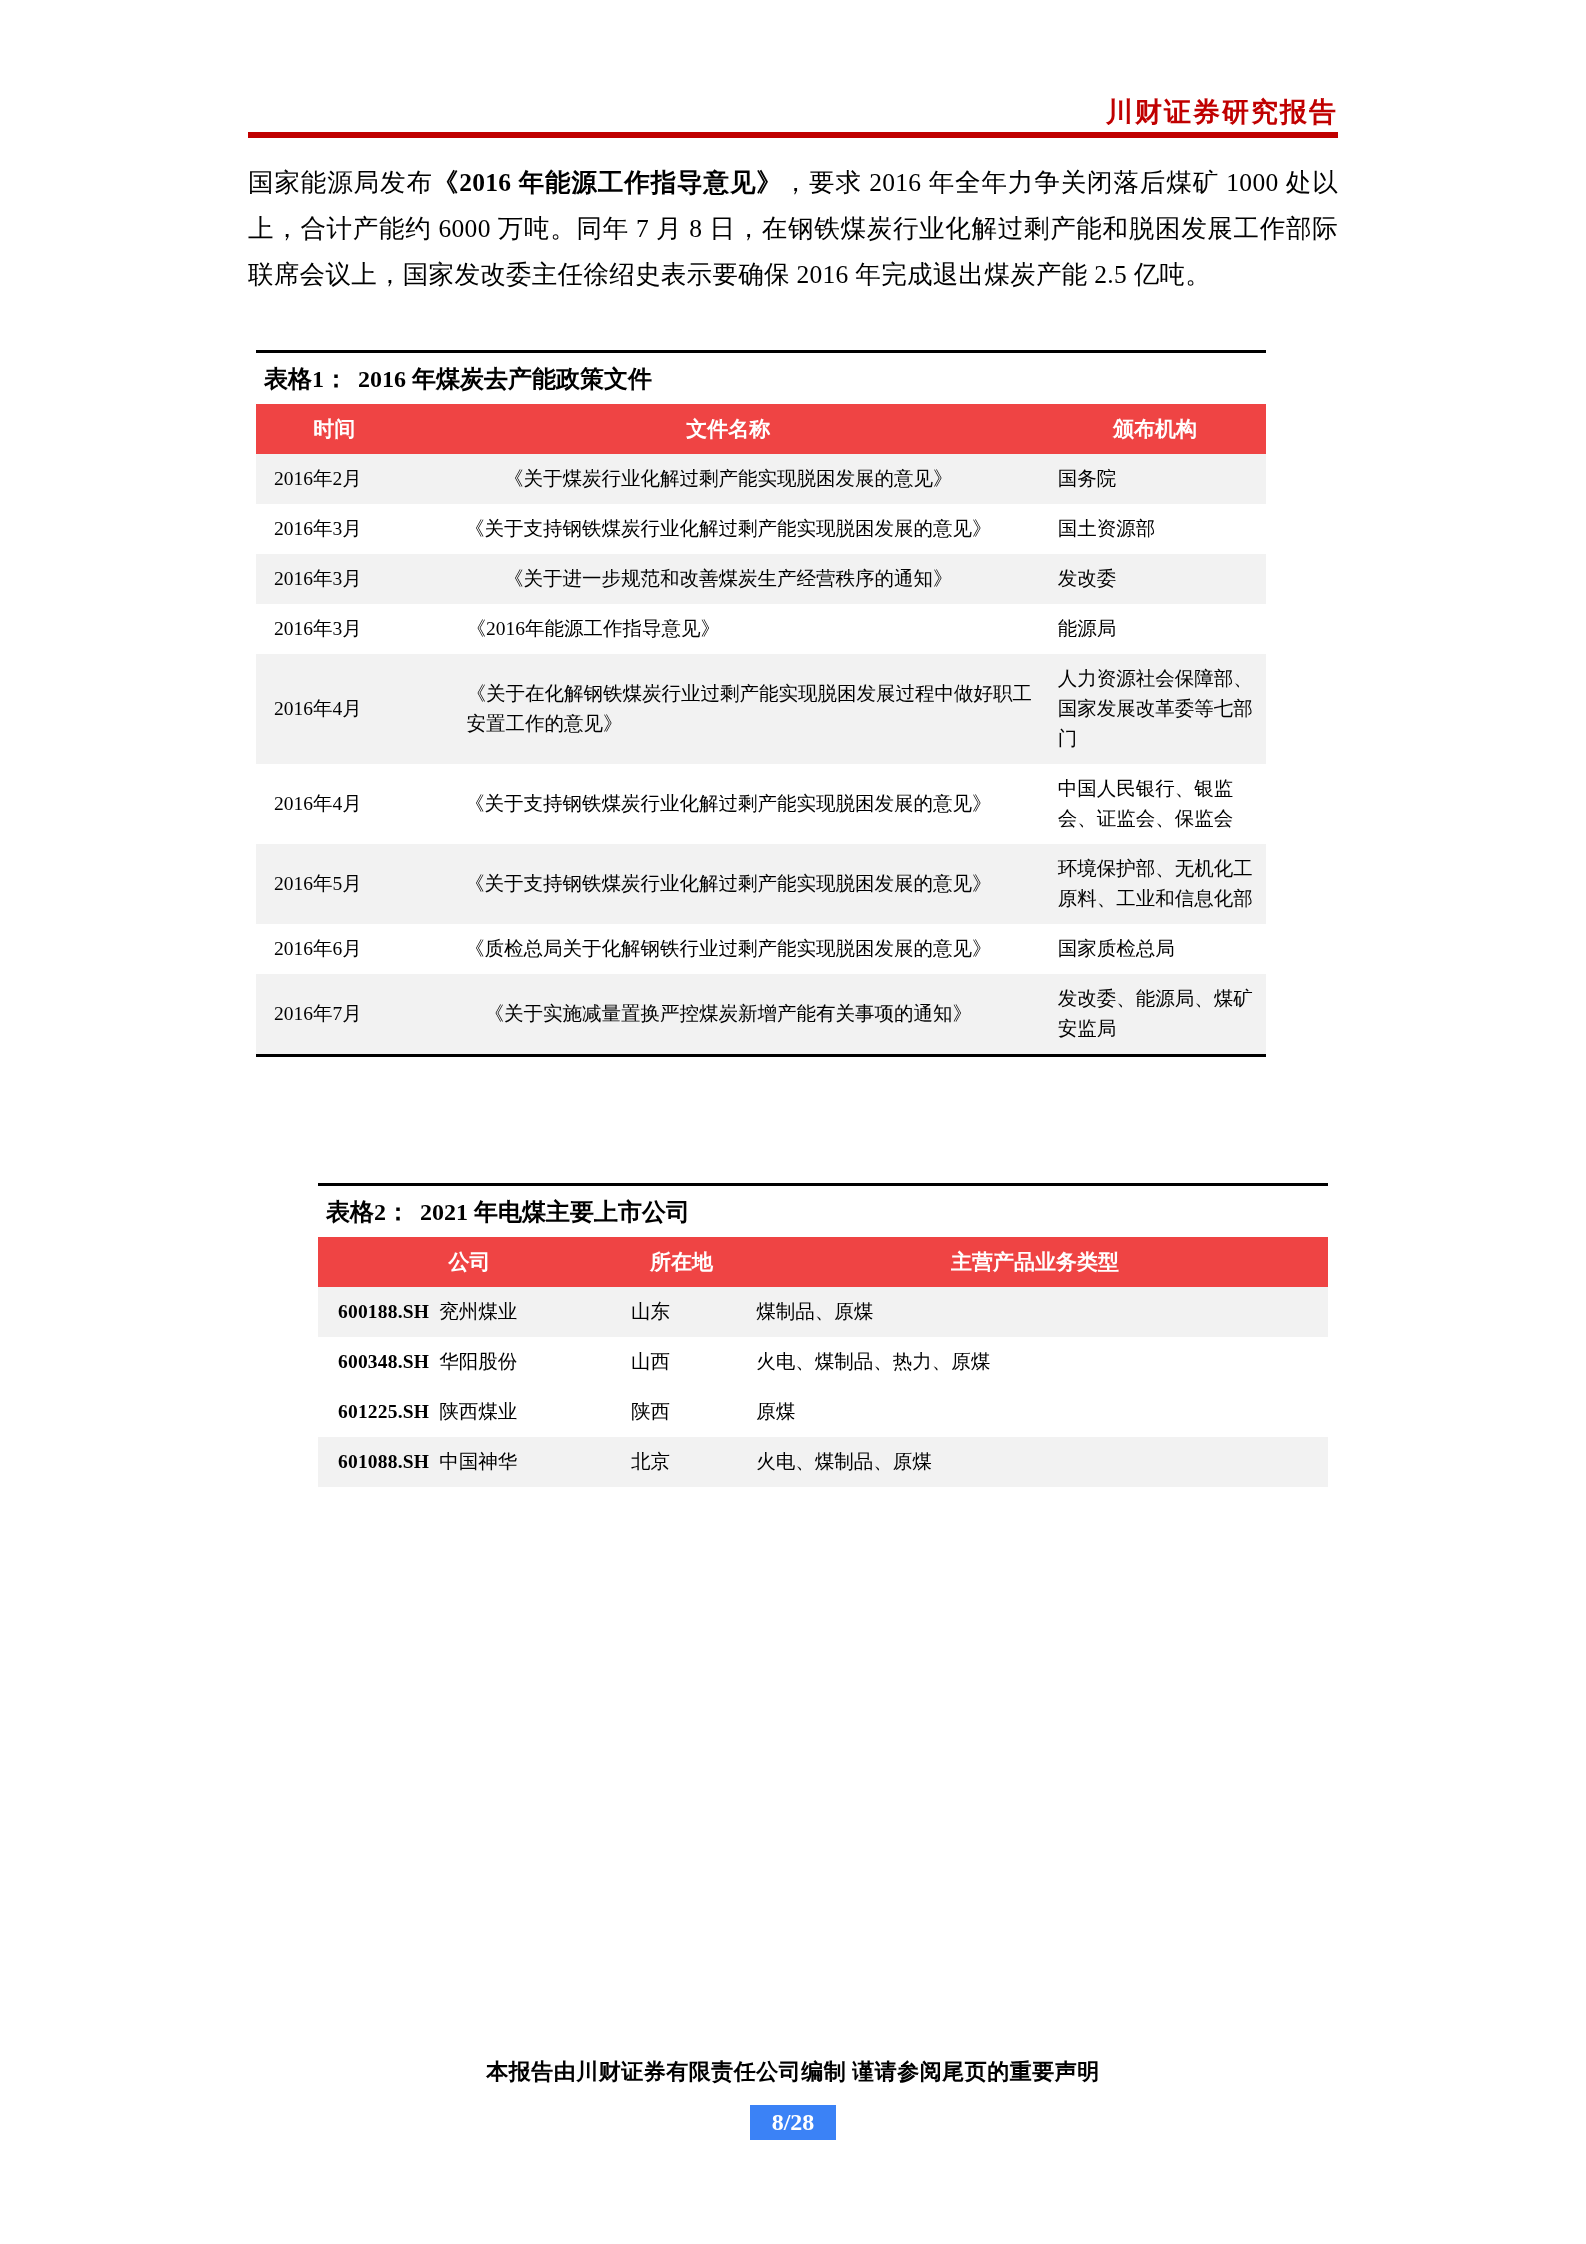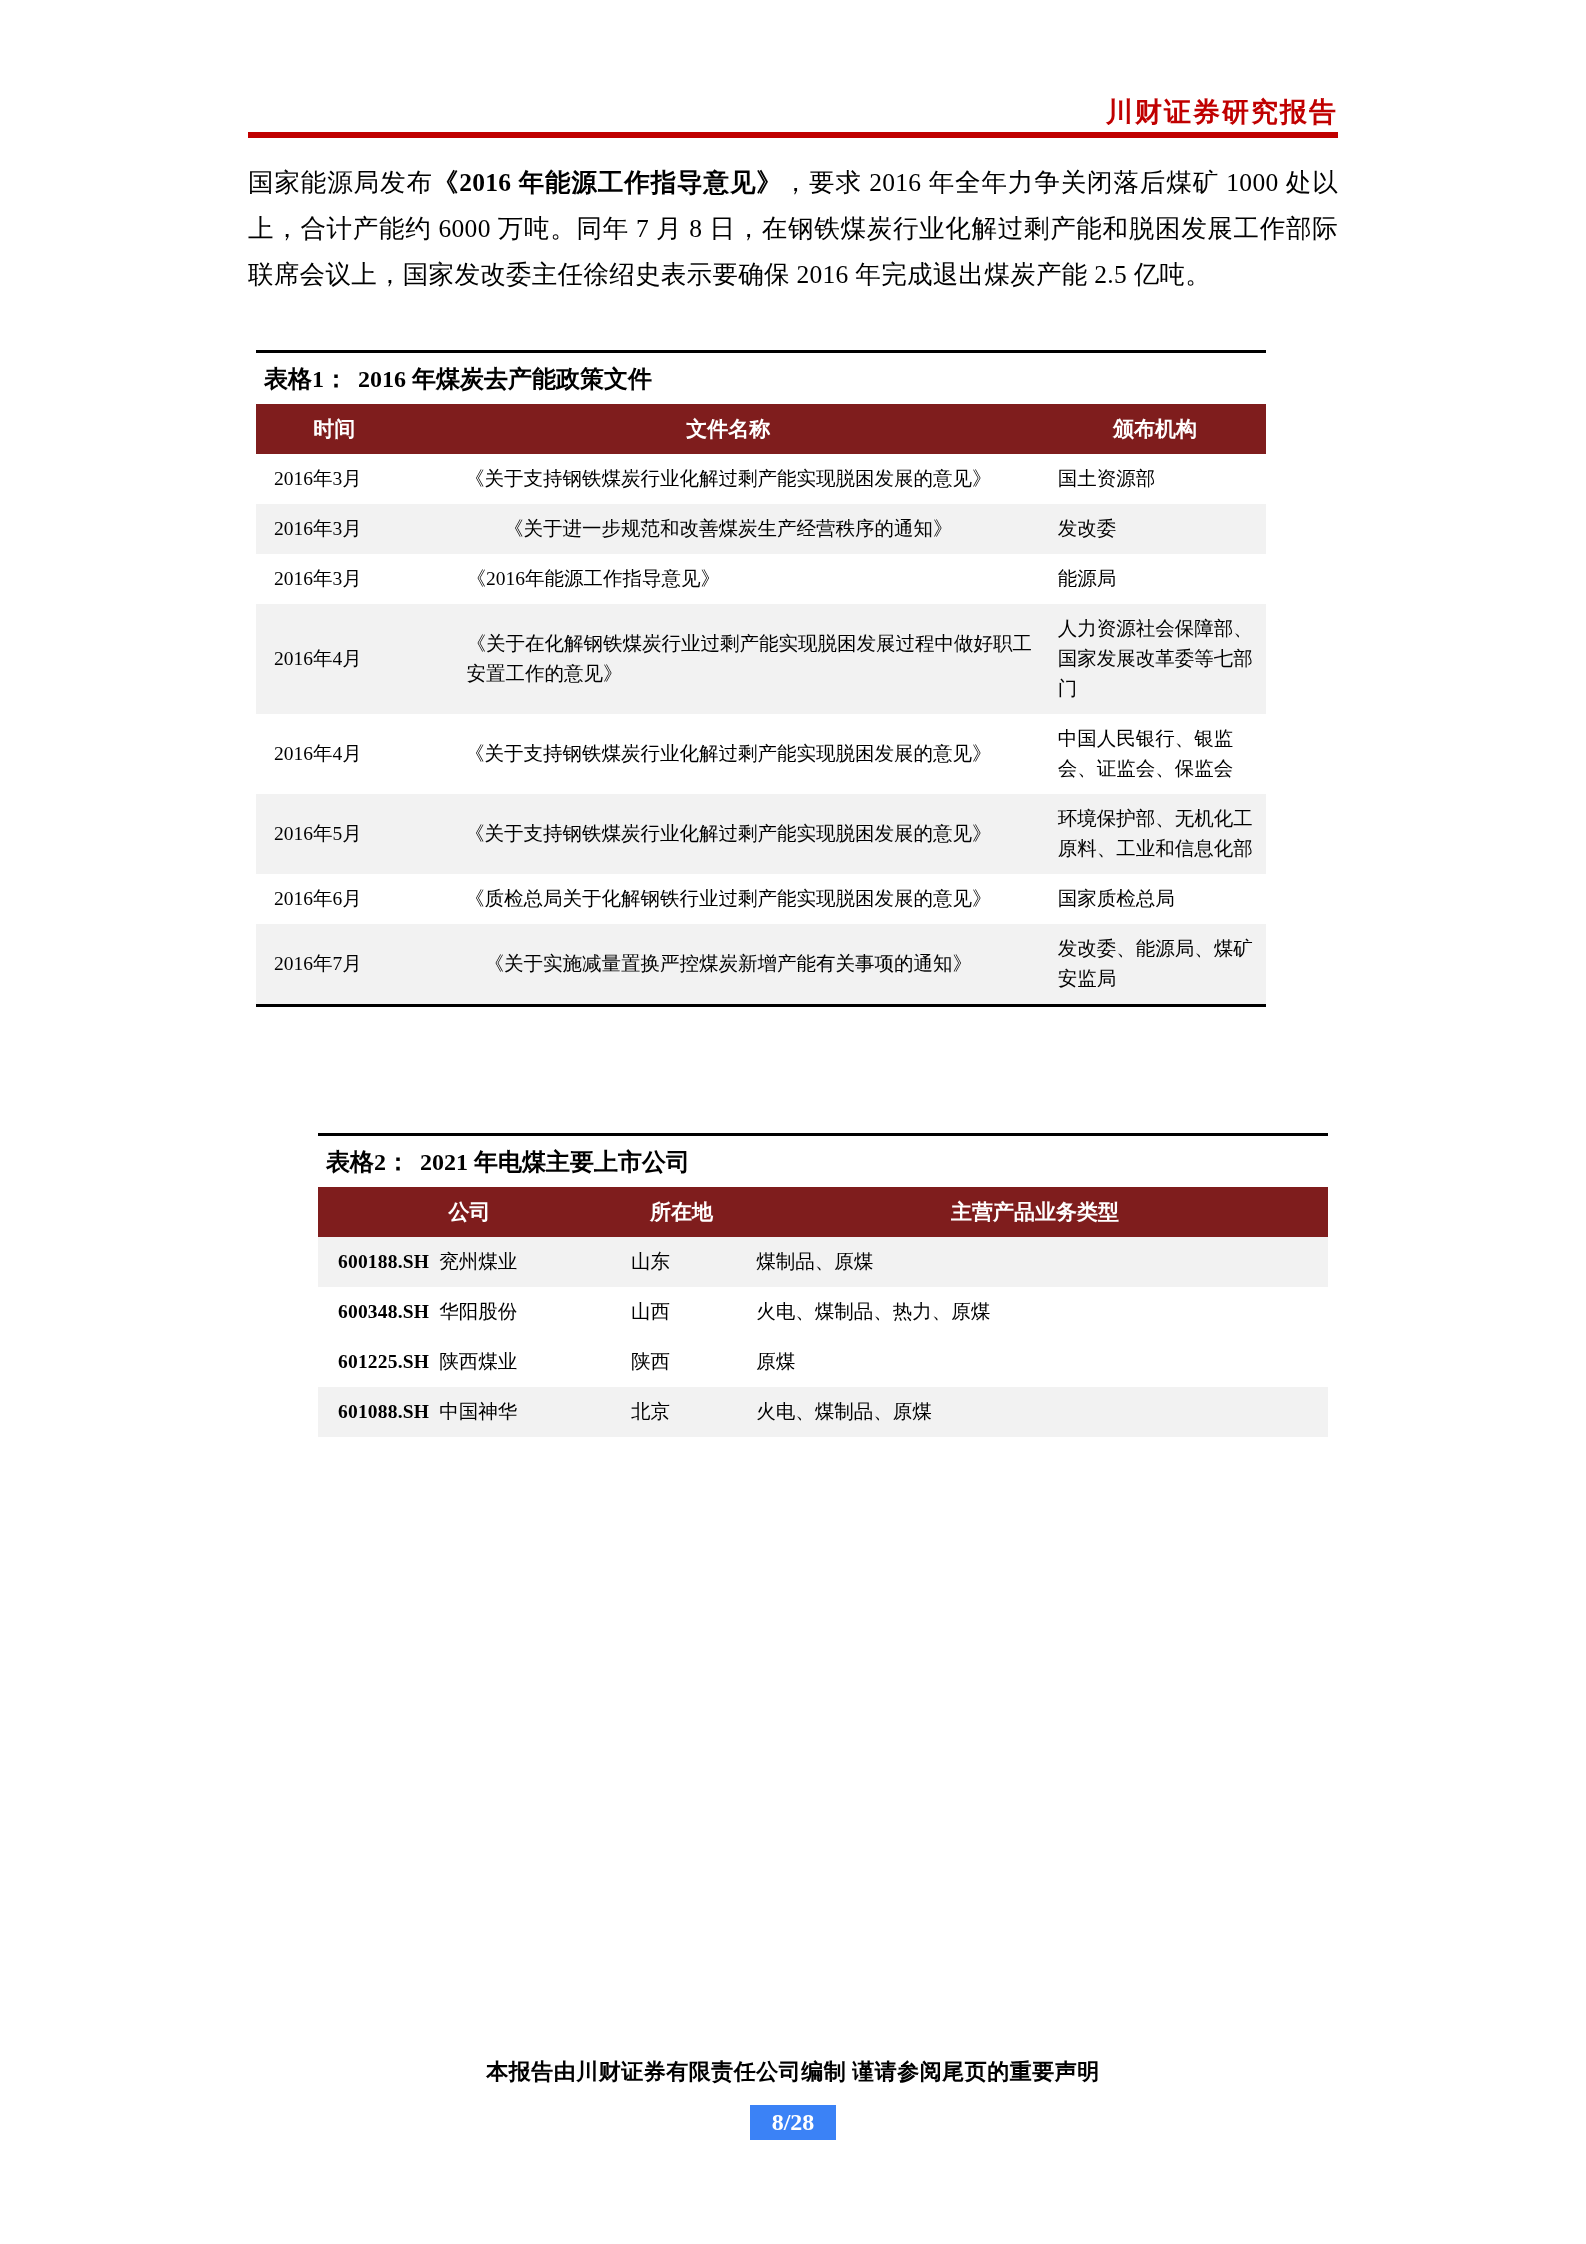--- a/index.html
+++ b/index.html
@@ -80,21 +80,21 @@
     font-family: "Liberation Serif", "DejaVu Serif", serif;
   }
   .tbl-caption .cap-label { margin-right: 10px; }
 
   table.doc-table {
     width: 100%;
     border-collapse: collapse;
     table-layout: fixed;
   }
   table.doc-table thead th {
-    background: #7f1d1d;
+    background: #ef4444;
     color: #ffffff;
     font-size: 21px;
     font-weight: bold;
     padding: 11px 6px;
     text-align: center;
     border: none;
     font-family: "Liberation Serif", "DejaVu Serif", serif;
   }
   table.doc-table tbody td {
     font-size: 19.5px;
@@ -184,20 +184,25 @@
         <col style="width:22%">
       </colgroup>
       <thead>
         <tr>
           <th>时间</th>
           <th>文件名称</th>
           <th>颁布机构</th>
         </tr>
       </thead>
       <tbody>
+        <tr class="alt">
+          <td class="c-time">2016年2月</td>
+          <td class="c-name">《关于煤炭行业化解过剩产能实现脱困发展的意见》</td>
+          <td class="c-org">国务院</td>
+        </tr>
         <tr class="plain">
           <td class="c-time">2016年3月</td>
           <td class="c-name">《关于支持钢铁煤炭行业化解过剩产能实现脱困发展的意见》</td>
           <td class="c-org">国土资源部</td>
         </tr>
         <tr class="alt">
           <td class="c-time">2016年3月</td>
           <td class="c-name">《关于进一步规范和改善煤炭生产经营秩序的通知》</td>
           <td class="c-org">发改委</td>
         </tr>

